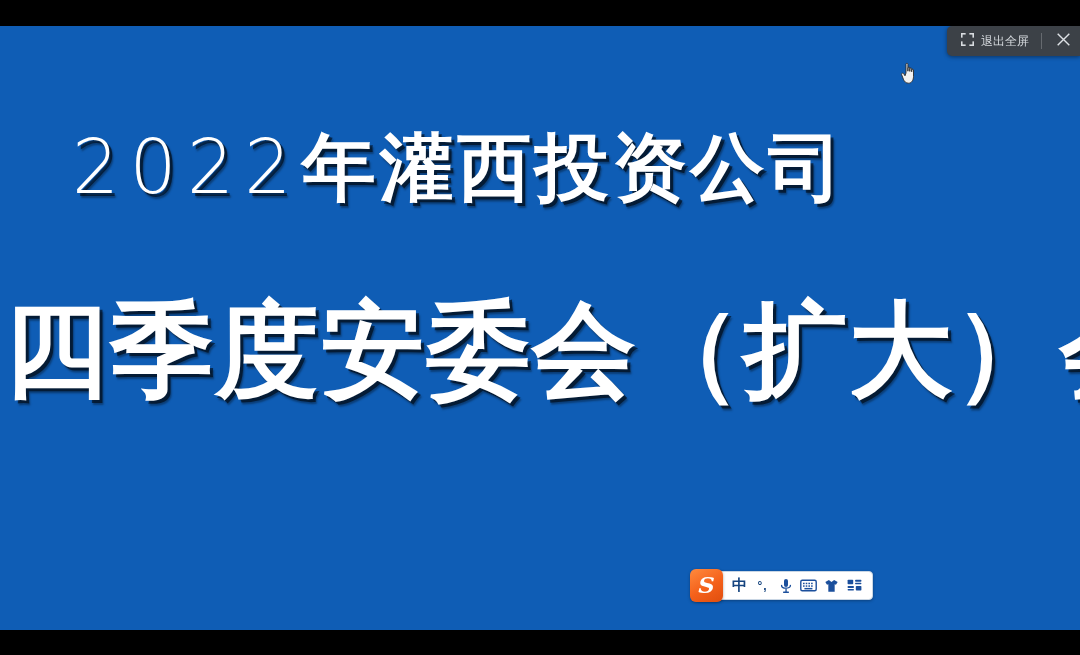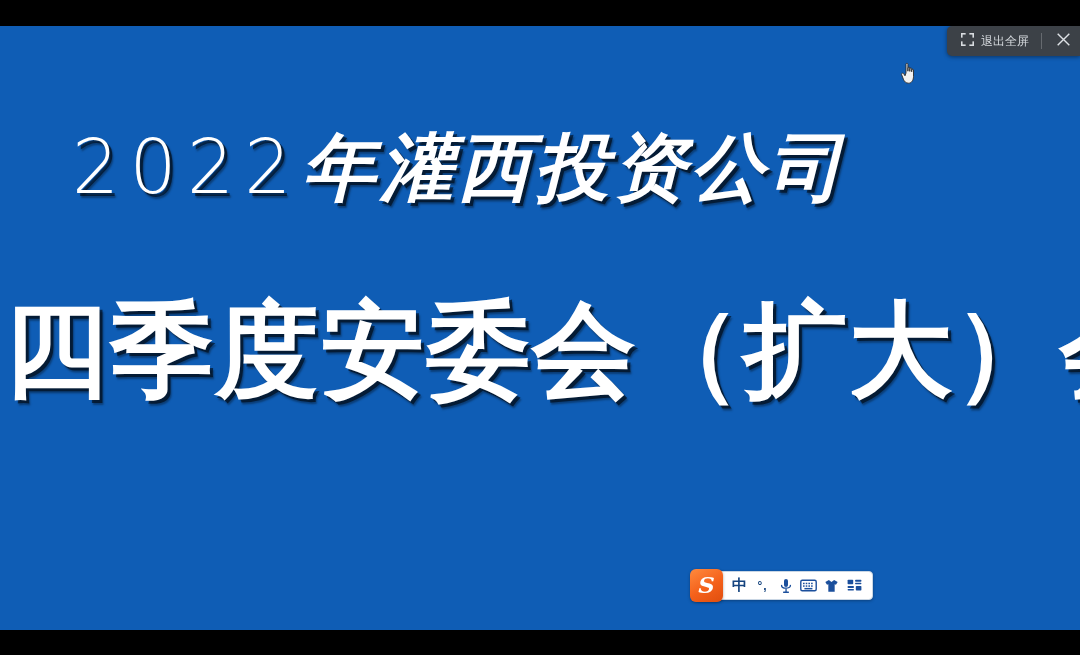--- a/index.html
+++ b/index.html
@@ -54,21 +54,20 @@
     letter-spacing: 0.10em;
   }
   #slide-line-1 .num {
     font-weight: 300;
     letter-spacing: 0.14em;
     text-align: right;
   }
   #slide-line-1 .cjk {
     font-weight: 700;
     letter-spacing: 0.05em;
-    font-style: italic;
   }
 
   #slide-line-2 {
     left: 4px;
     top: 272px;
     font-size: 104px;
     font-weight: 700;
     line-height: 1.0;
     letter-spacing: 0.015em;
   }

